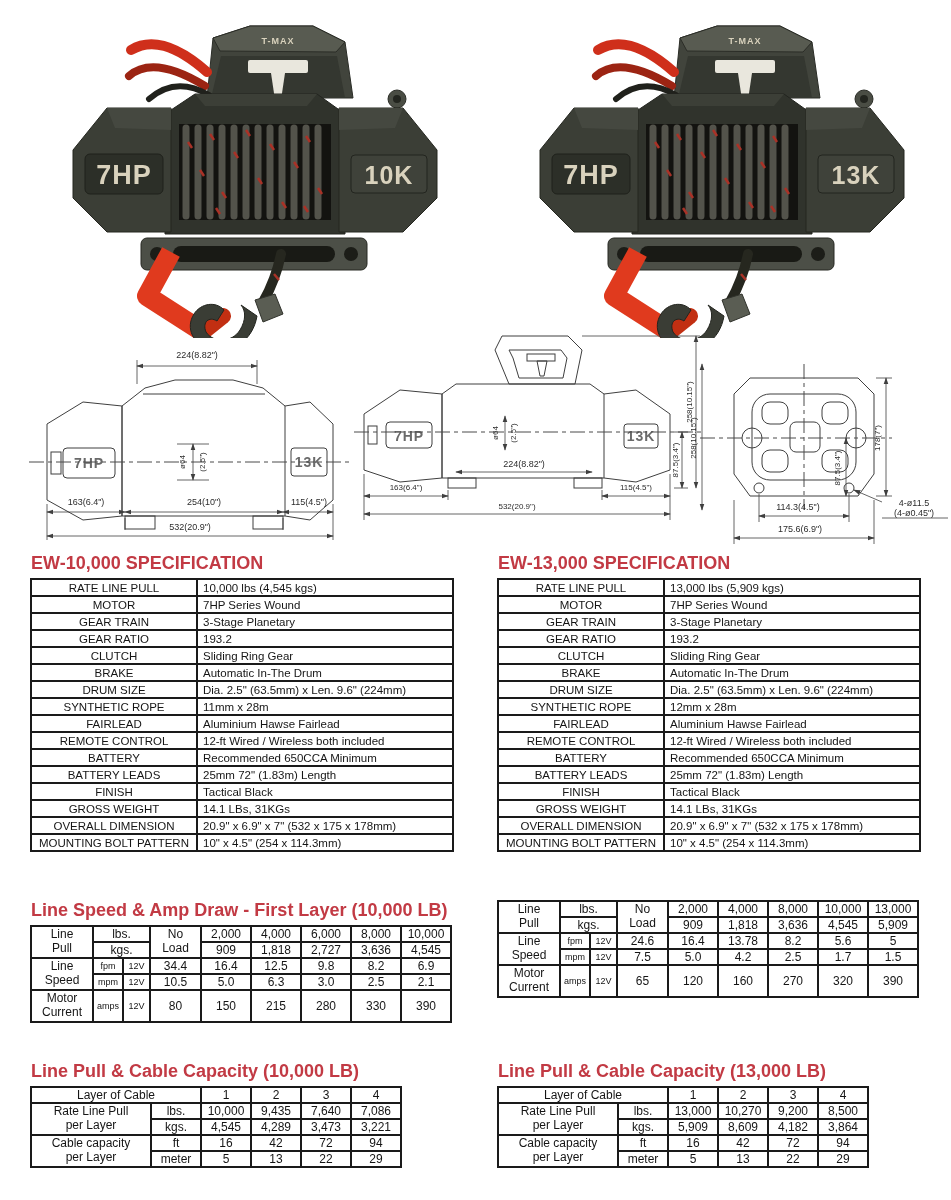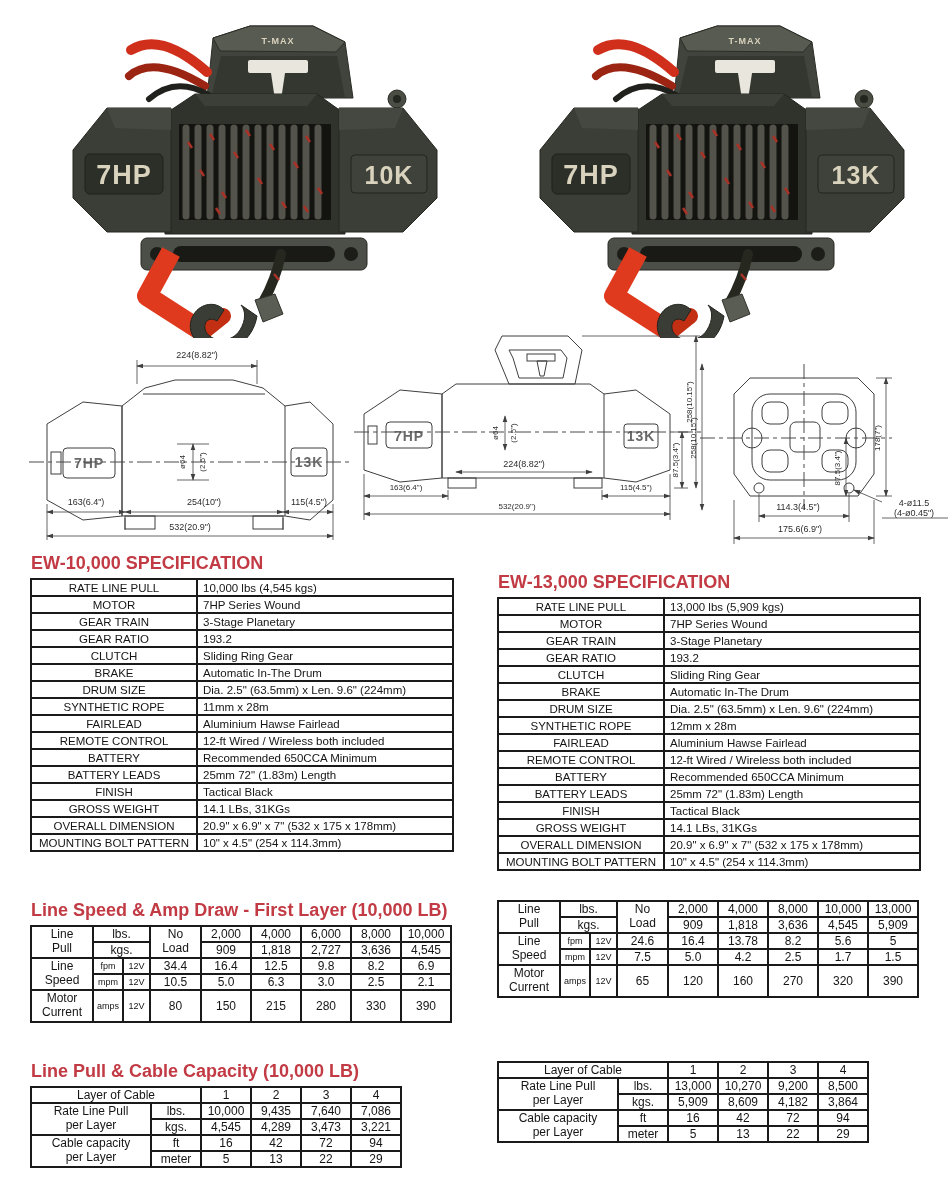--- a/index.html
+++ b/index.html
@@ -428,21 +428,21 @@
             <td class="val">20.9" x 6.9" x 7" (532 x 175 x 178mm)</td>
           </tr>
       <tr>
             <td class="lbl">MOUNTING BOLT PATTERN</td>
             <td class="val">10" x 4.5" (254 x 114.3mm)</td>
           </tr>
     </tbody>
       </table>
   </section>
 
-  <section class="sec" style="left:497px;top:553px;margin-top:19px;">
+  <section class="sec" style="left:497px;top:553px;">
     <h2 class="red">EW-13,000 SPECIFICATION</h2>
     <table class="spec">
       <colgroup>
           <col style="width:166px">
           <col style="width:256px">
         </colgroup>
       <tbody>
           <tr>
             <td class="lbl">RATE LINE PULL</td>
             <td class="val">13,000 lbs (5,909 kgs)</td>
@@ -705,20 +705,21 @@
         <td>5</td>
         <td>13</td>
         <td>22</td>
         <td>29</td>
       </tr>
     </tbody>
       </table>
   </section>
 
   <section class="sec" style="left:497px;top:1061px;">
+    <h2 class="red">Line Pull &amp; Cable Capacity (13,000 LB)</h2>
     <table class="cap">
       <colgroup>
           <col style="width:120px">
           <col style="width:50px">
           <col style="width:50px">
           <col style="width:50px">
           <col style="width:50px">
           <col style="width:50px">
         </colgroup>
       <tbody>

